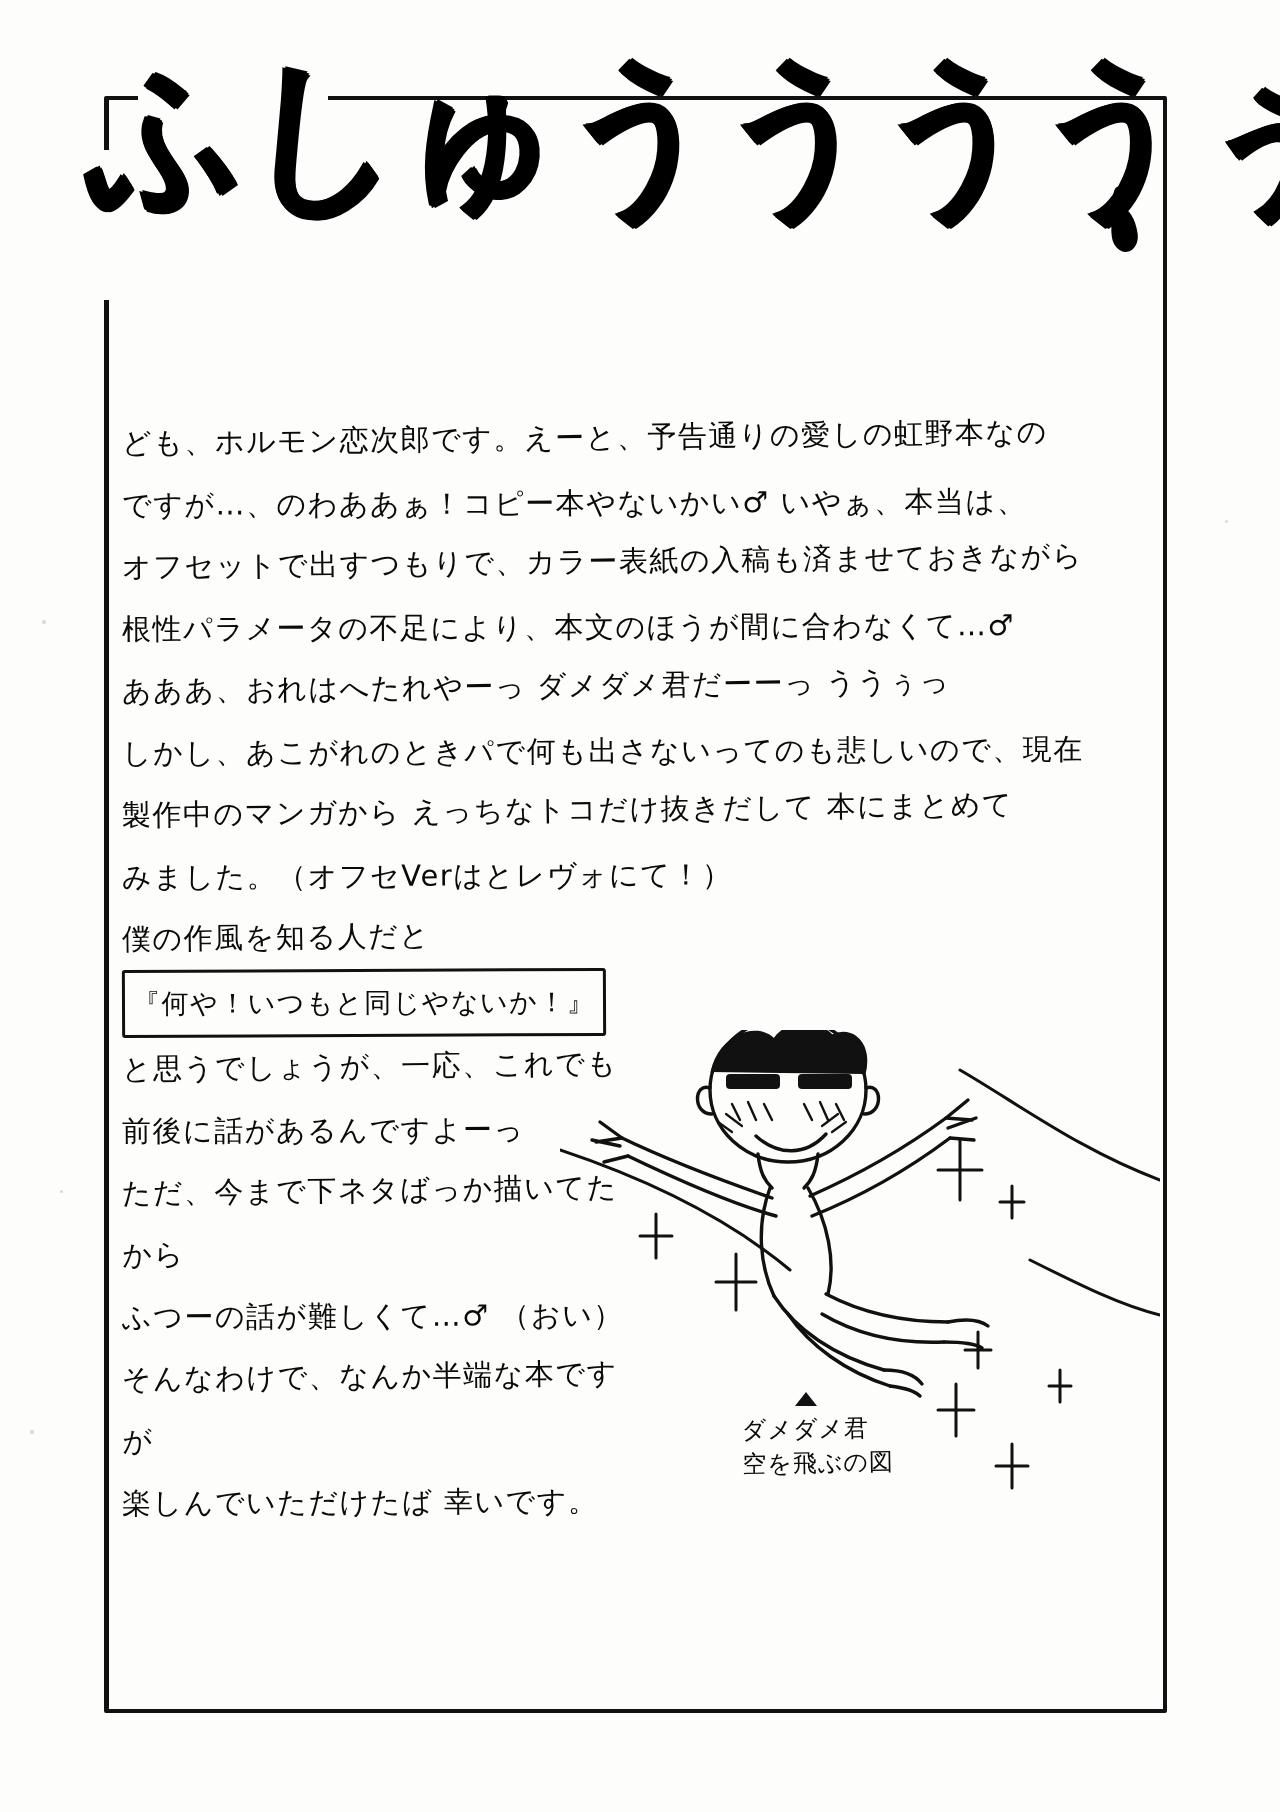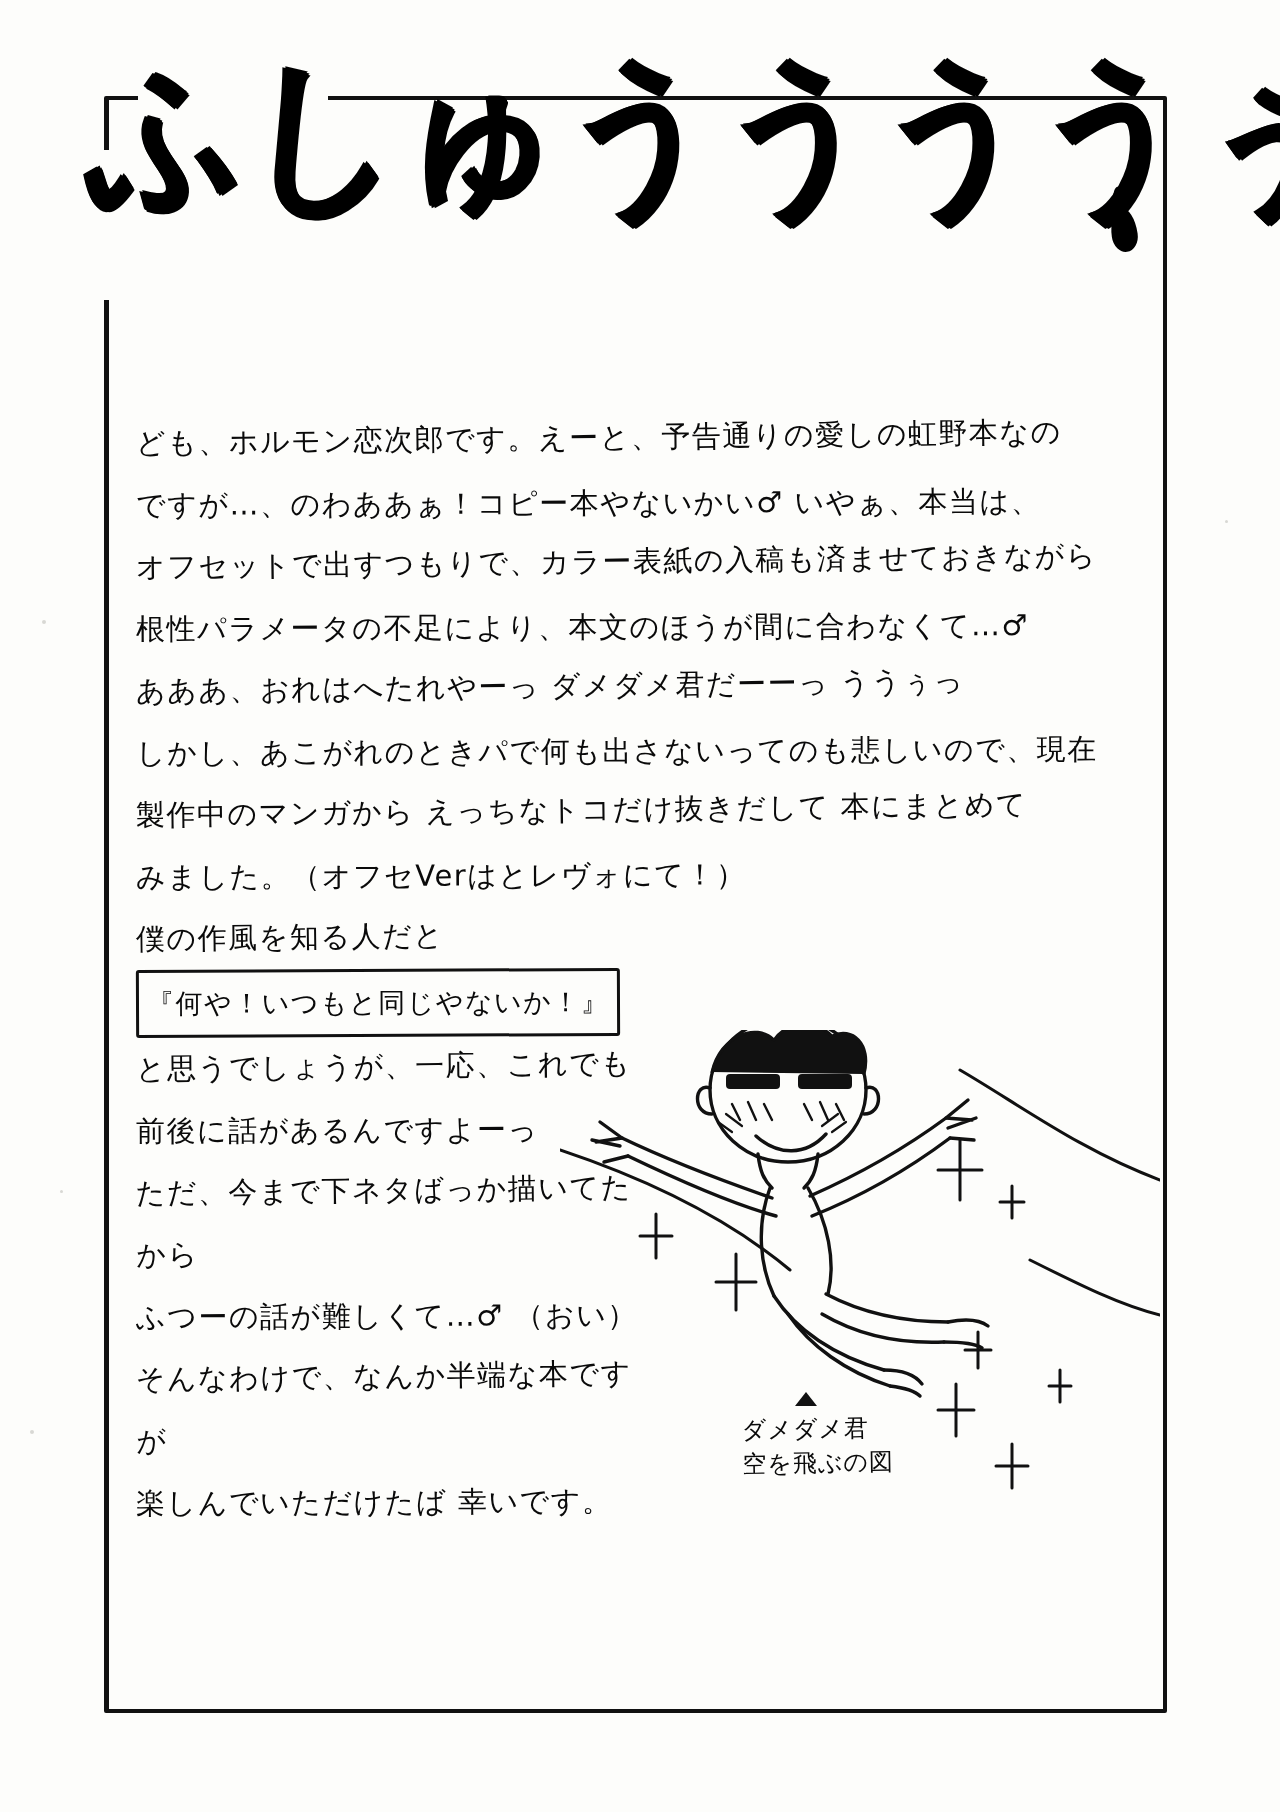--- a/index.html
+++ b/index.html
@@ -98,21 +98,21 @@
     width: 9px;
     height: 26px;
     background: #000;
     border-radius: 50%;
     transform: rotate(10deg);
   }
 
   
   #body-text {
     position: absolute;
-    left: 136px;
+    left: 122px;
     top: 412px;
     width: 1020px;
   }
   .hline {
     font-family: "DejaVu Sans", sans-serif;
     font-size: 29px;
     line-height: 62px;
     color: #0a0a0a;
     letter-spacing: 1.5px;
     white-space: nowrap;

